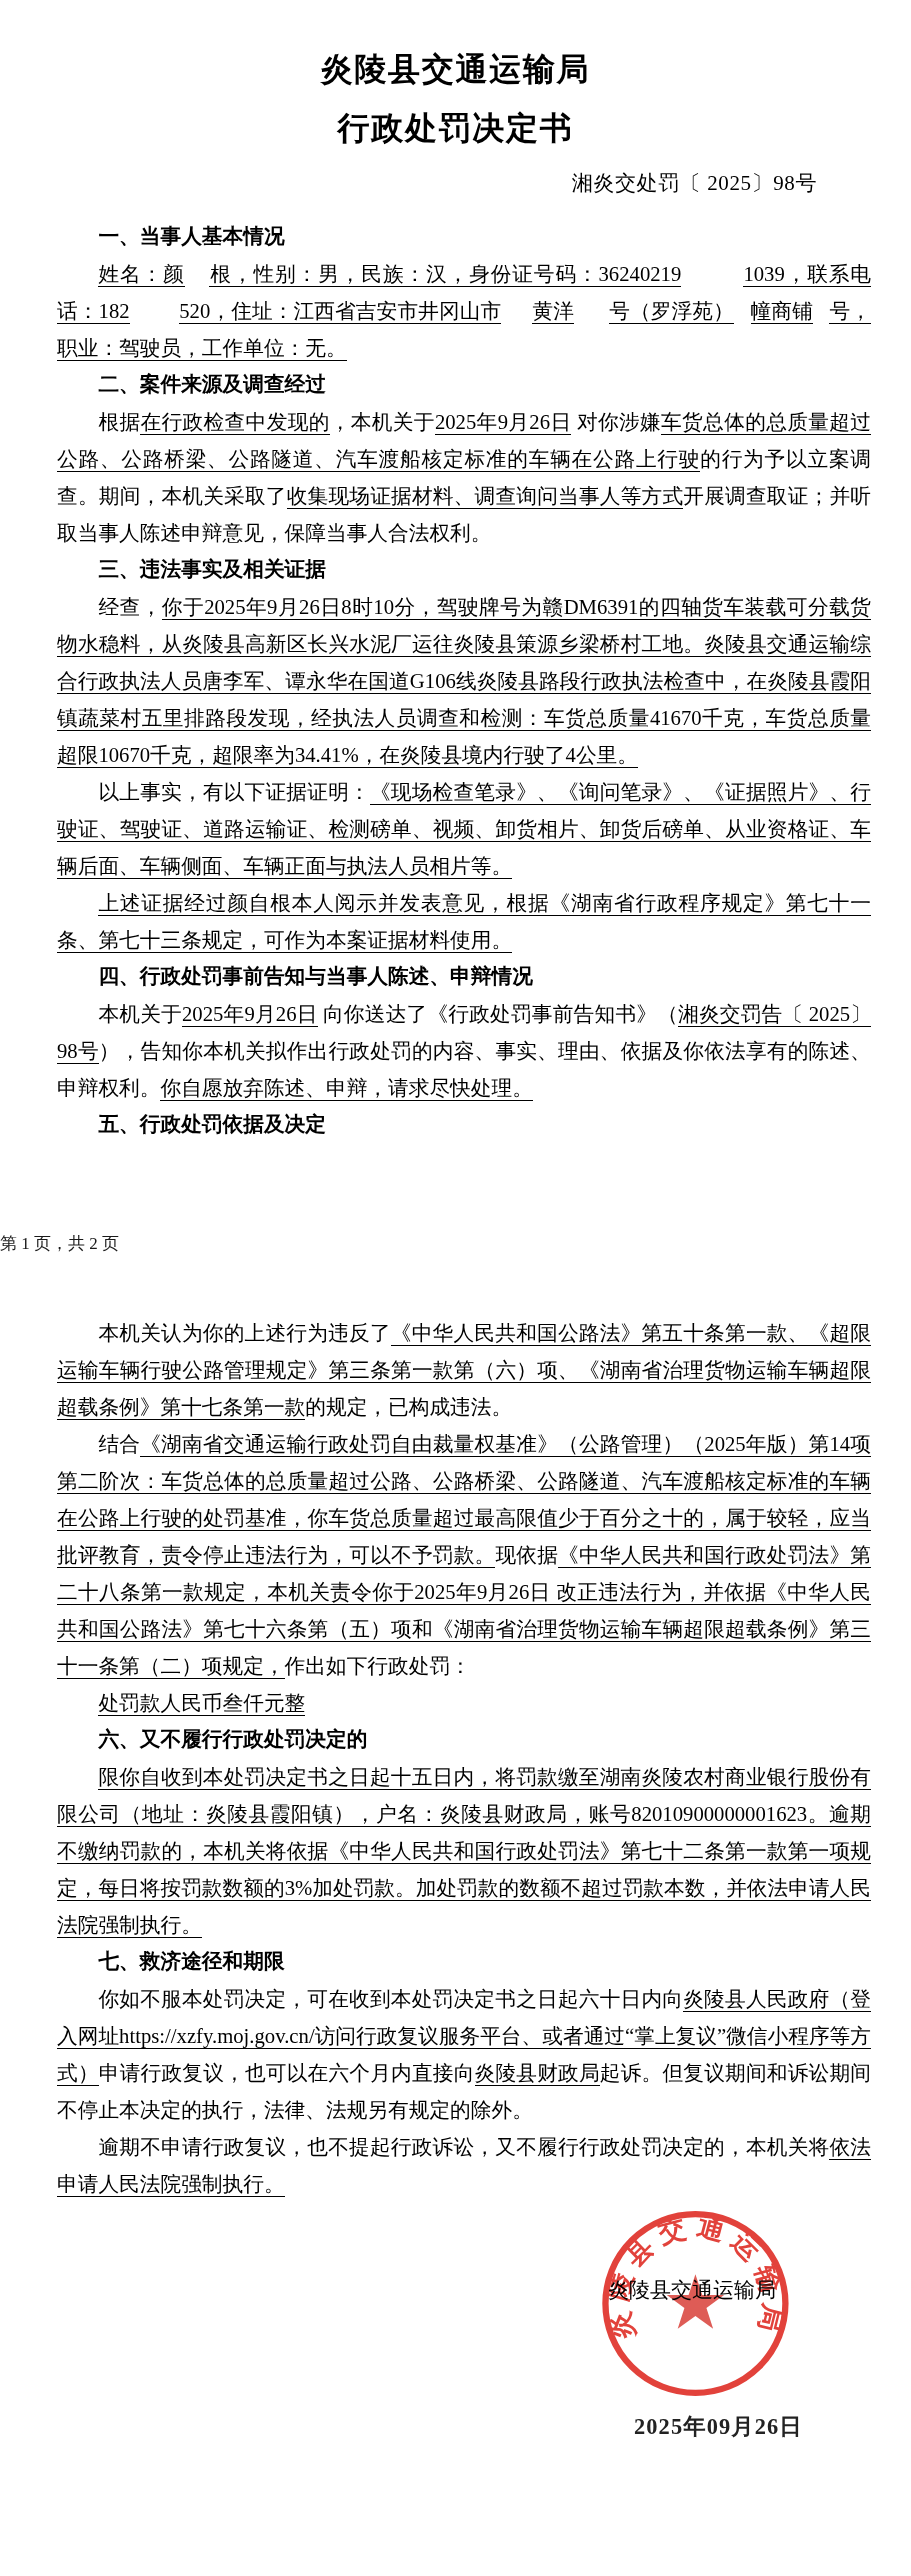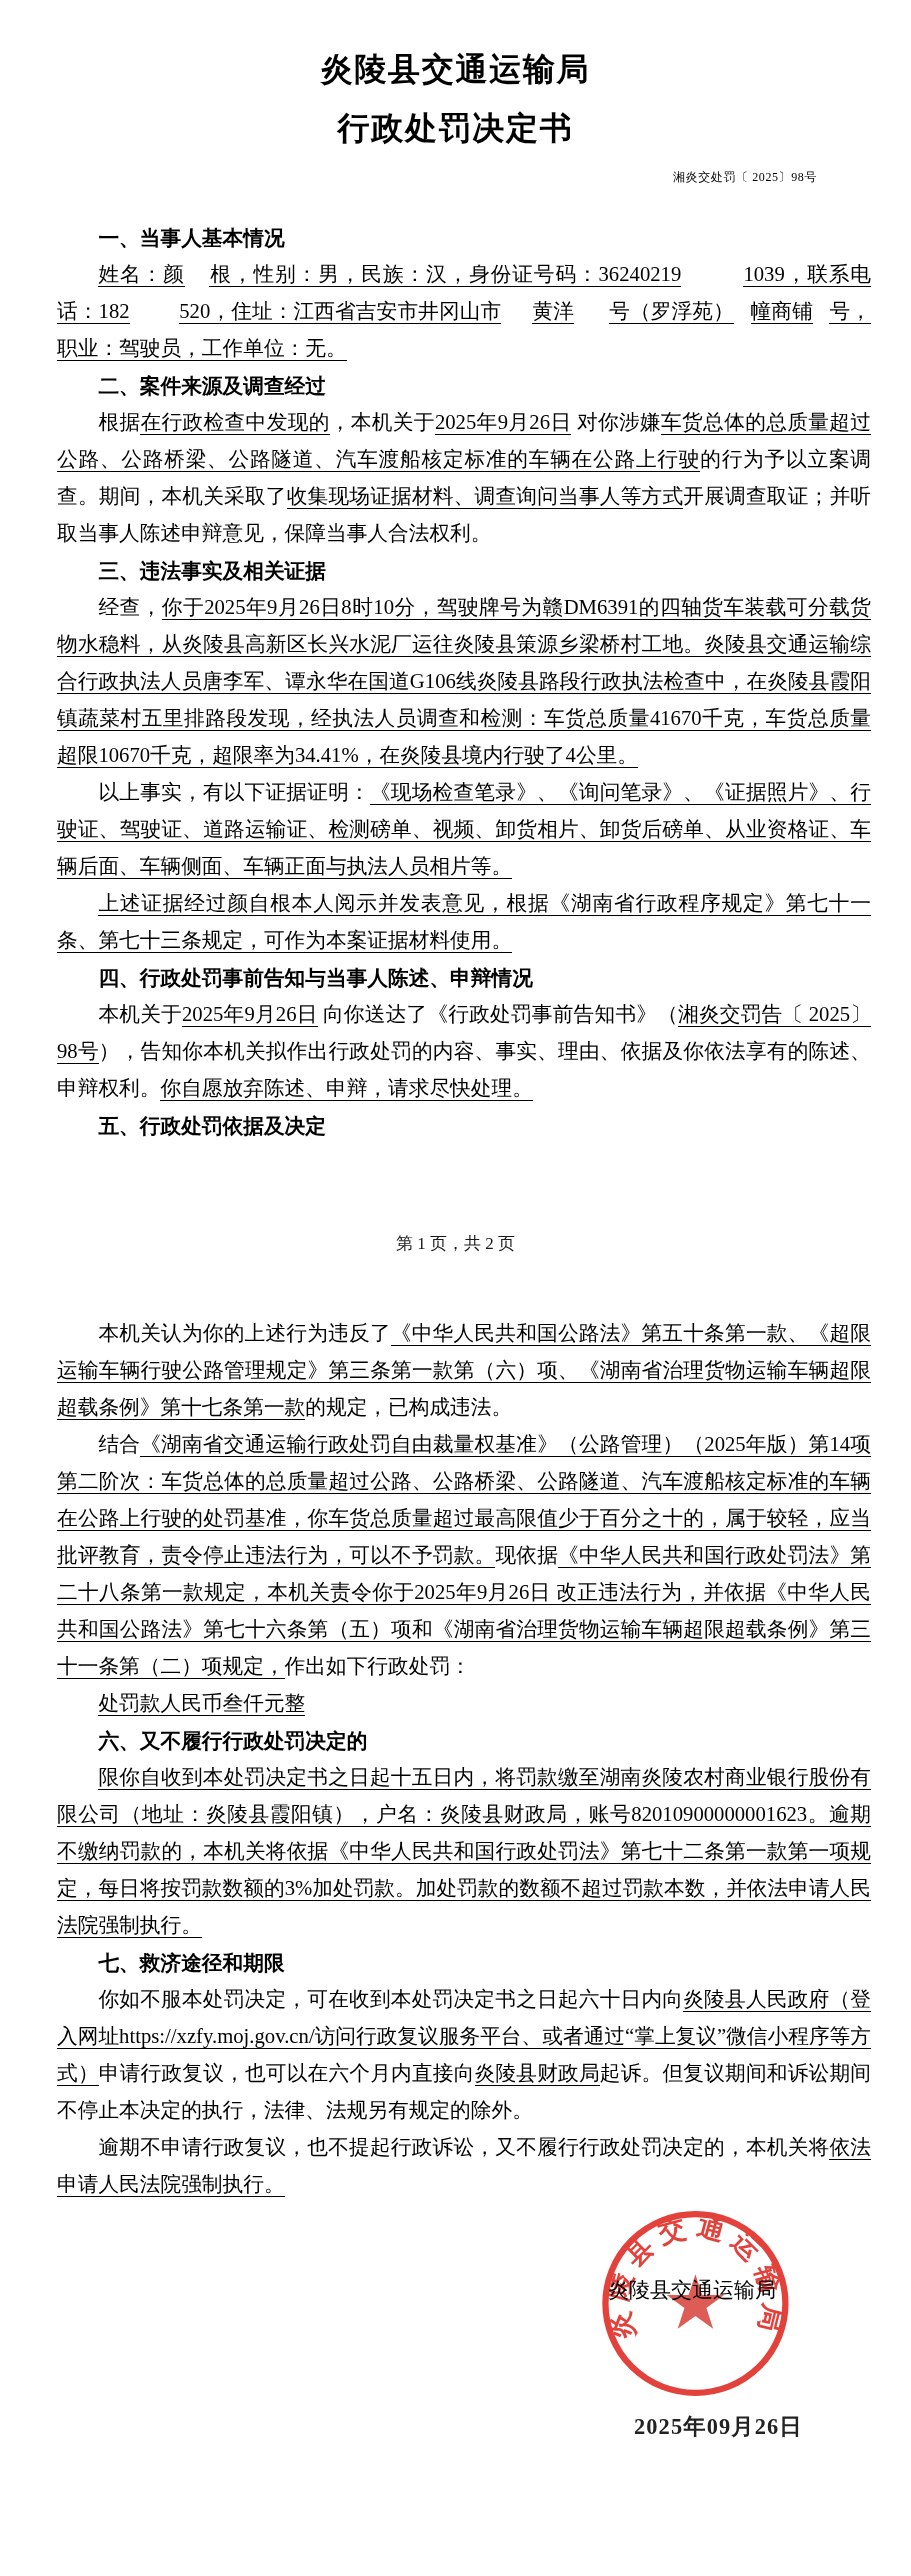--- a/index.html
+++ b/index.html
@@ -3,30 +3,30 @@
 <meta charset="utf-8">
 <style>
   html,body{margin:0;padding:0;background:#fff;}
   .doc{position:relative;width:911px;height:2480px;background:#ffffff;overflow:hidden;
        font-family:"Liberation Serif","DejaVu Serif",serif;color:#000;}
   .title{position:absolute;left:0;width:100%;text-align:center;
          font-family:"Liberation Sans","DejaVu Sans",sans-serif;
          font-weight:bold;font-size:32px;letter-spacing:1.7px;}
   .title1{top:48px;}
   .title2{top:107px;}
-  .docno{position:absolute;top:169px;right:94px;font-size:12px;letter-spacing:0.6px;}
+  .docno{position:absolute;top:169px;right:94px;font-size:21px;letter-spacing:0.6px;}
   .flow{position:absolute;left:57px;right:40px;font-size:20.7px;line-height:37px;
         text-align:justify;}
   .flow1{top:219px;}
   .flow2{top:1315px;}
   .flow p,.flow .h{margin:0;text-indent:2em;}
-  .h{font-family:Liberation Sans, sans-serif;font-weight:bold;}
+  .h{font-family:Liberation Mono, monospace;font-weight:bold;}
   .u{border-bottom:1.7px solid #000;padding-bottom:1.1px;}
   .gap{display:inline-block;height:1em;vertical-align:baseline;}
-  .pagefooter{position:absolute;left:0;width:100%;text-align:center;font-size:17px;color:#1a1a1a;}
+  .pagefooter{position:absolute;left:0;width:100%;text-align:left;font-size:17px;color:#1a1a1a;}
   .pf1{top:1232px;}
   .pf2{top:2521px;margin-top:33px;}
   .seal{position:absolute;left:596px;top:2209px;width:200px;height:196px;}
   .seal svg{width:100%;height:100%;}
   .seal-overlay{position:absolute;left:608px;top:2276px;width:163px;text-align:center;
         font-size:21px;letter-spacing:0px;color:#000;white-space:nowrap;z-index:5;}
   .datestamp{position:absolute;left:606px;top:2411px;font-size:22.4px;font-weight:600;
         letter-spacing:1.1px;color:#222;margin-left:28px;}
 </style>
 </head>

